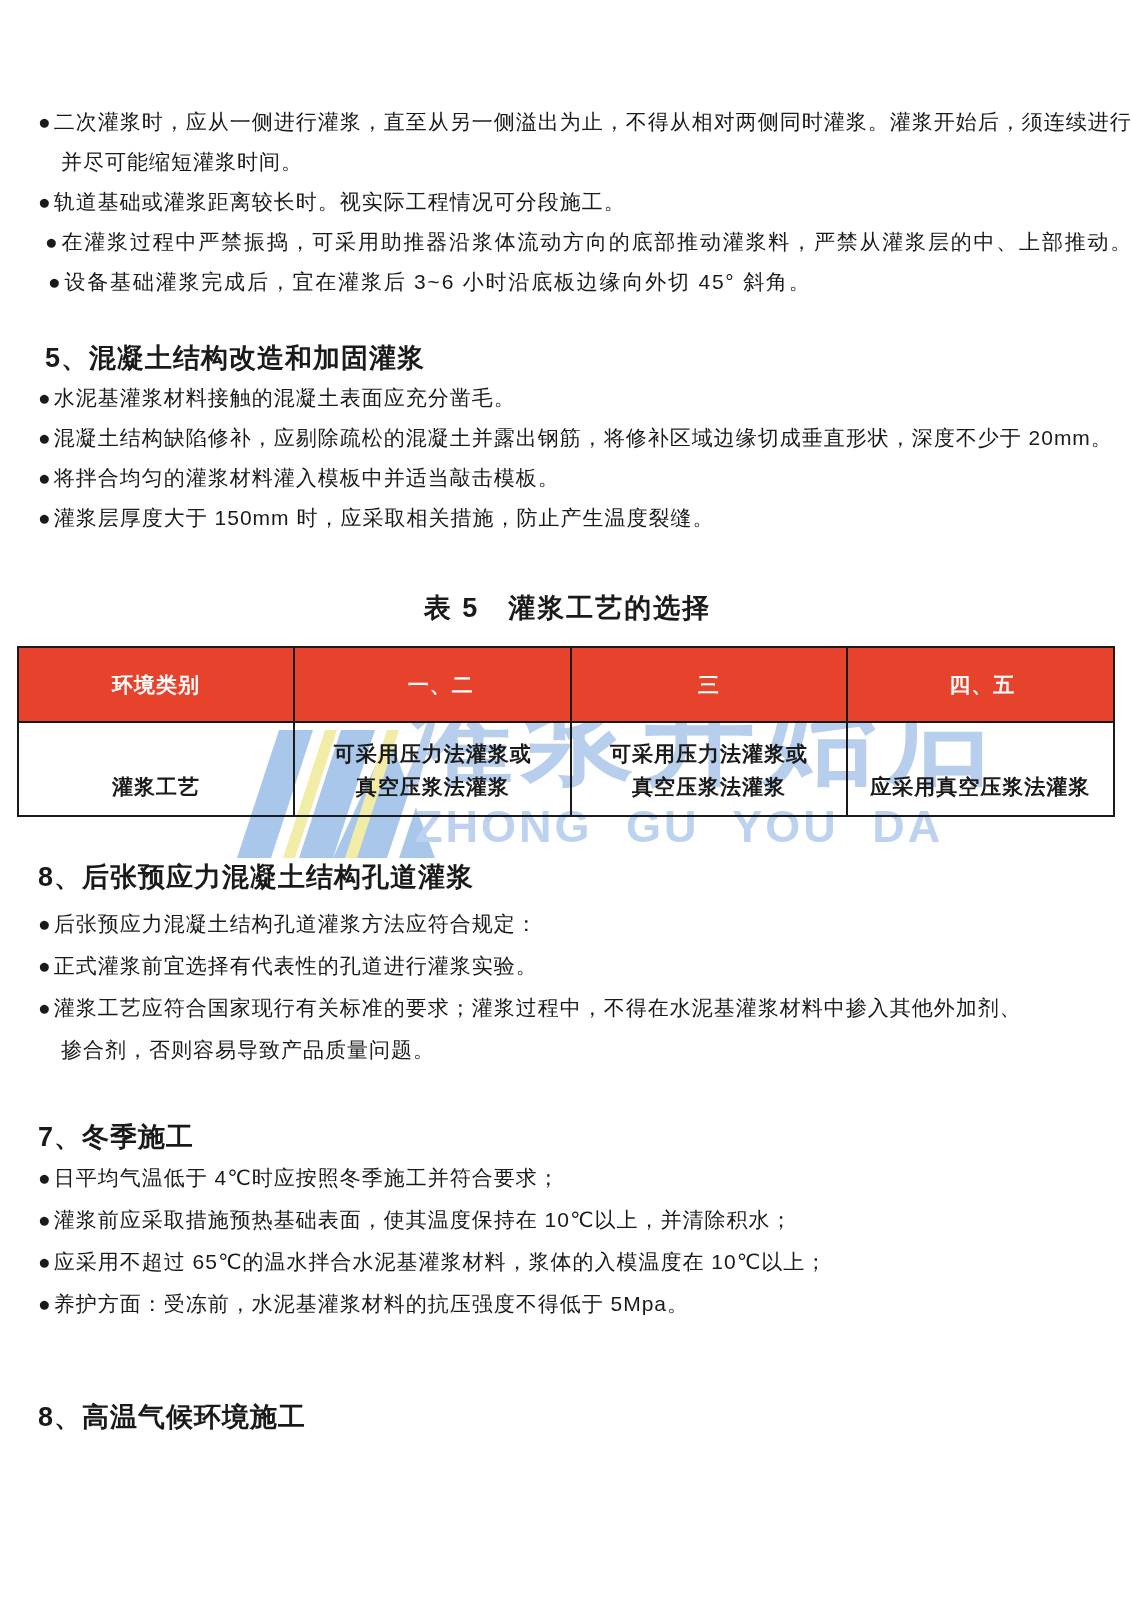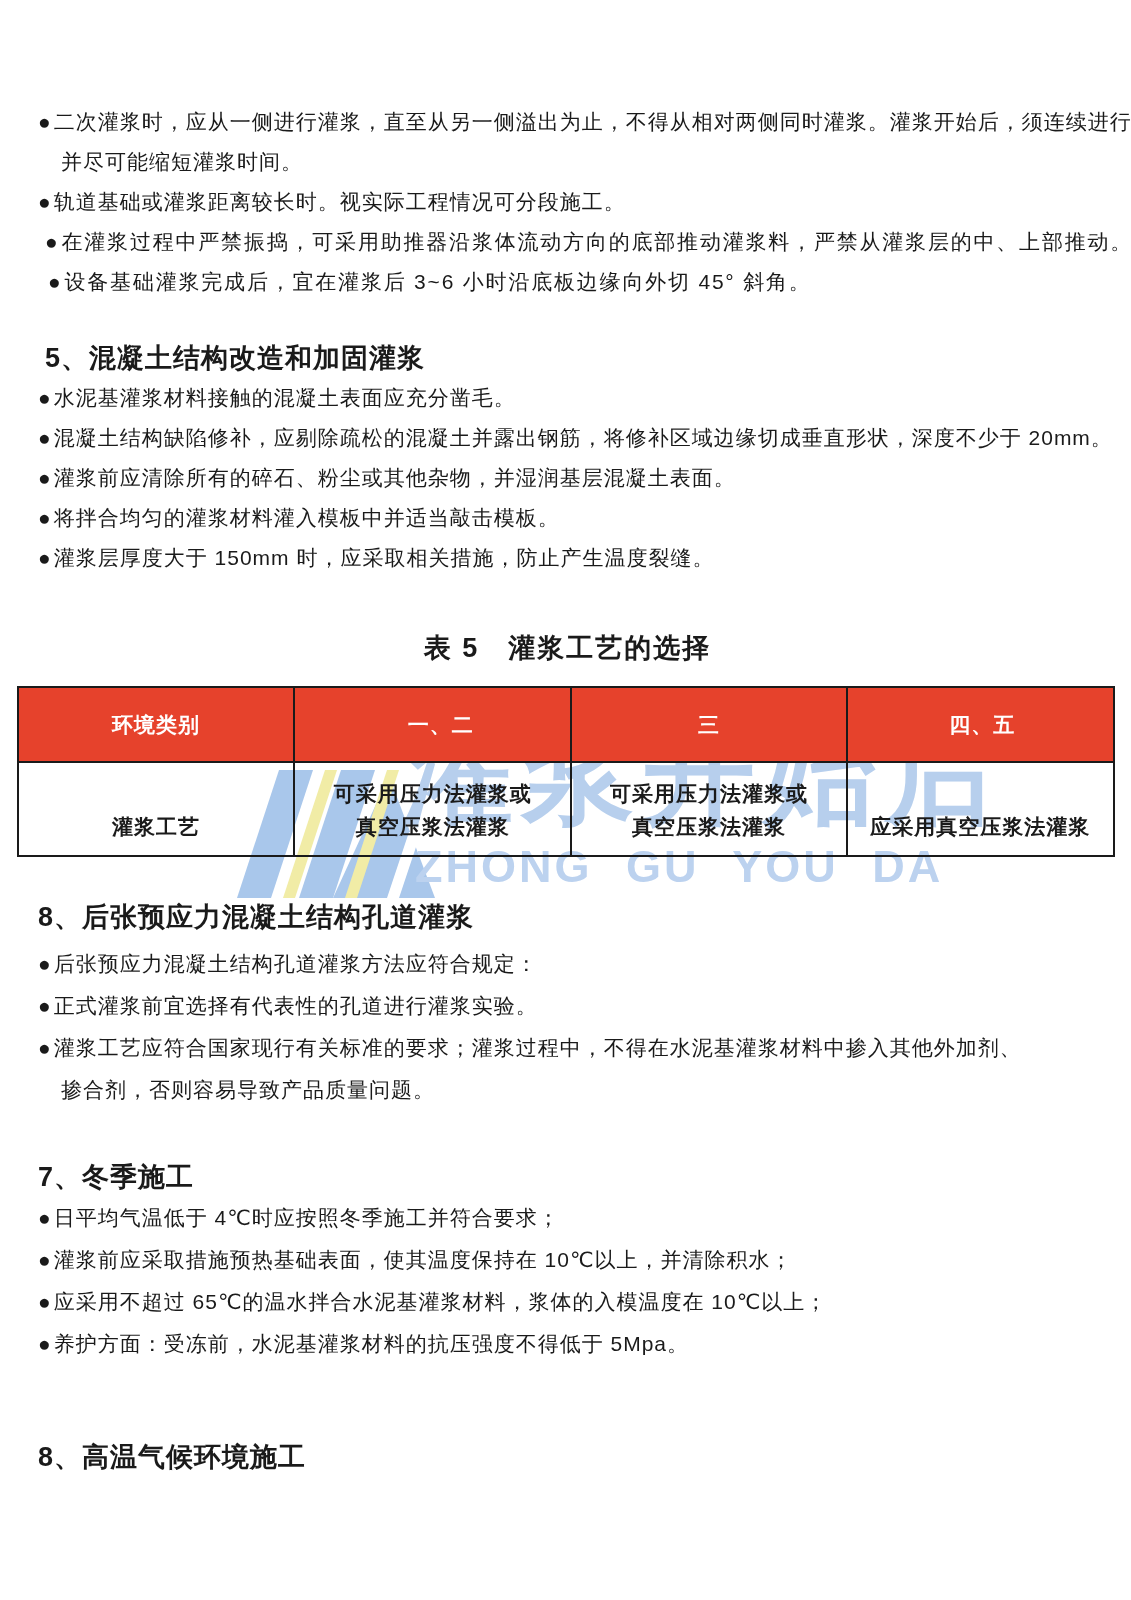--- a/index.html
+++ b/index.html
@@ -113,21 +113,20 @@
     <p class="para cont">并尽可能缩短灌浆时间。</p>
     <p class="para"><span class="dot">●</span><span>轨道基础或灌浆距离较长时。视实际工程情况可分段施工。</span></p>
     <p class="para indent1"><span class="dot">●</span><span>在灌浆过程中严禁振捣，可采用助推器沿浆体流动方向的底部推动灌浆料，严禁从灌浆层的中、上部推动。</span></p>
     <p class="para indent2"><span class="dot">●</span><span>设备基础灌浆完成后，宜在灌浆后 3~6 小时沿底板边缘向外切 45° 斜角。</span></p>
   </section>
 
   <section class="sec5">
     <h2 class="sec">5、混凝土结构改造和加固灌浆</h2>
     <p class="para"><span class="dot">●</span><span>水泥基灌浆材料接触的混凝土表面应充分凿毛。</span></p>
     <p class="para"><span class="dot">●</span><span>混凝土结构缺陷修补，应剔除疏松的混凝土并露出钢筋，将修补区域边缘切成垂直形状，深度不少于 20mm。</span></p>
-    <p class="para"><span class="dot">●</span><span>灌浆前应清除所有的碎石、粉尘或其他杂物，并湿润基层混凝土表面。</span></p>
     <p class="para"><span class="dot">●</span><span>将拌合均匀的灌浆材料灌入模板中并适当敲击模板。</span></p>
     <p class="para"><span class="dot">●</span><span>灌浆层厚度大于 150mm 时，应采取相关措施，防止产生温度裂缝。</span></p>
   </section>
 
   <h3 class="tbl-title">表 5　灌浆工艺的选择</h3>
 
   <div class="table-wrap">
     <div class="watermark" aria-hidden="true">
       <svg class="wm-logo" width="200" height="128" viewBox="0 0 200 128">
         <polygon points="0,128 34,128 76,0 42,0" fill="#A9C7EB"></polygon>

